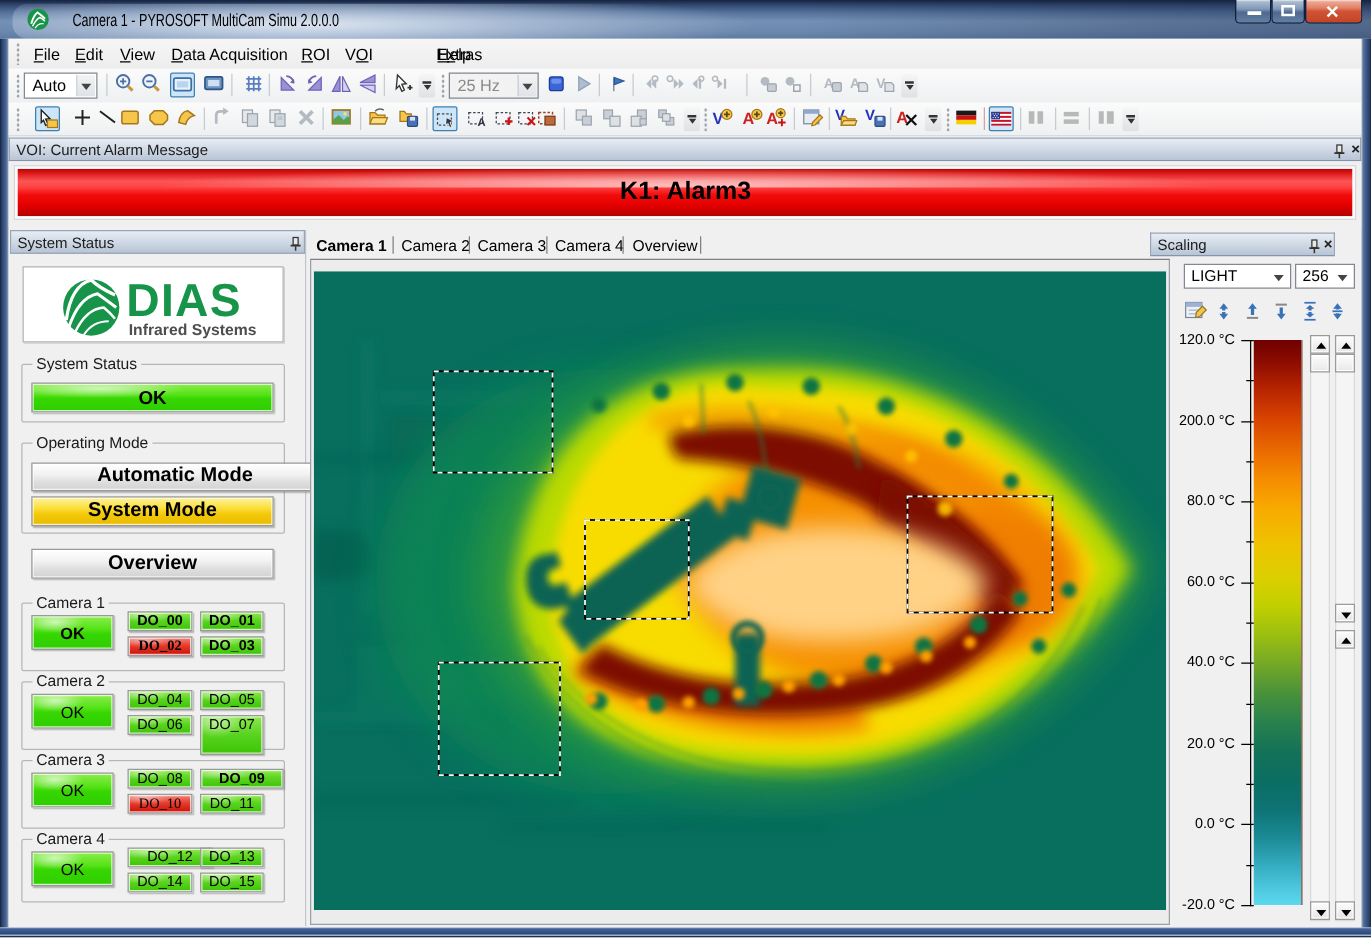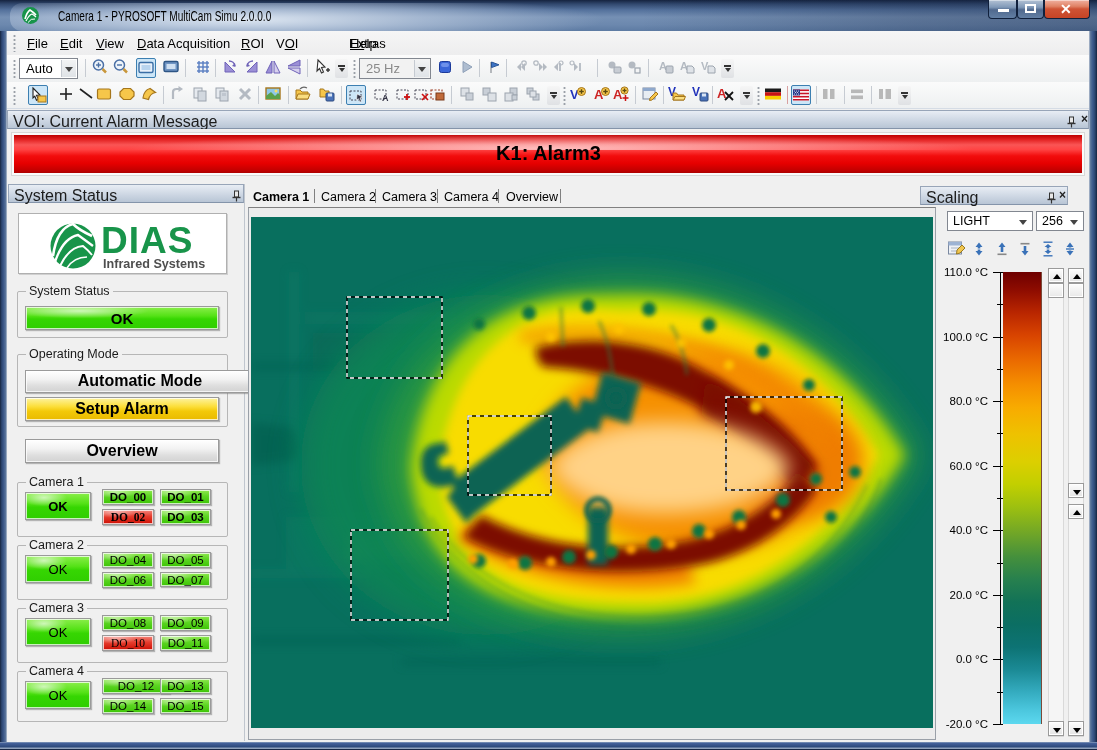--- a/index.html
+++ b/index.html
@@ -44,21 +44,21 @@
 .combo .arr { position:absolute; right:1px; top:1px; bottom:1px; width:15px; background:linear-gradient(180deg,#f2f3f4,#dfe3e7); border-left:1px solid #c5cad1; }
 .combo .arr:after { content:""; position:absolute; left:3px; top:7px; border:4px solid transparent; border-top:5px solid #444; }
 .ico { position:absolute; width:20px; height:20px; top:3px; }
 .sel { border:1px solid #3c7fb1; background:#cde6f7; border-radius:2px; }
 .ovf { position:absolute; top:4px; width:13px; height:19px; background:linear-gradient(180deg,#f6f6f6,#dfe1e4); border-radius:2px; }
 .ovf:before { content:""; position:absolute; left:3px; top:6px; width:7px; height:1.5px; background:#333; }
 .ovf:after { content:""; position:absolute; left:3.5px; top:9px; border:3px solid transparent; border-top:4px solid #333; }
 
 
 .dockhead { background:linear-gradient(180deg,#e8edf4 0%,#d0d9e5 50%,#b8c5d5 100%); border:1px solid #98a5b8; border-bottom:1px solid #8494aa; }
-.dockhead .t { position:absolute; left:5px; top:2px; font-size:16px; color:#1c1c1c; }
+.dockhead .t { position:absolute; left:5px; top:2px; font-size:12px; color:#1c1c1c; }
 .pin { position:absolute; top:3px; width:12px; height:12px; }
 .hx { position:absolute; top:1px; width:12px; height:14px; font-size:12px; color:#222; font-weight:bold; }
 #voihead { left:7px; top:110px; width:1082px; height:19px; }
 #voibody { left:7px; top:129px; width:1082px; height:53px; background:#f0f0f0; }
 #alarmbanner { left:12px; top:133px; width:1072px; height:42px; border:2px solid #fafafa; outline:1px solid #d8d8d8;
   background:linear-gradient(180deg,#be0000 0%,#e22222 12%,#fa5555 26%,#ff4444 38%,#f20d0d 55%,#e60000 75%,#c50000 92%,#ae0000 100%); }
 #alarmgloss { left:40px; top:135px; width:1020px; height:15px; background:radial-gradient(ellipse 52% 120% at 50% 90%, rgba(255,255,255,.65), rgba(255,220,220,.25) 55%, rgba(255,255,255,0) 80%); }
 #alarmtext { left:0; top:142px; width:1097px; text-align:center; font-size:20px; font-weight:bold; color:#000; }
 
 
@@ -513,47 +513,47 @@
 
 <div class="gbox" style="left:17px;top:291px;width:211px;height:47px;">
     <span class="lbl">System Status</span>
   </div>
 <div class="btn btn-green" style="left:25px;top:306px;width:194px;height:24px;font-size:15px;font-weight:bold;padding-top:3px;">OK</div>
 
 <div class="gbox" style="left:17px;top:354px;width:211px;height:73px;">
     <span class="lbl">Operating Mode</span>
   </div>
 <div class="btn btn-silver" style="left:25px;top:370px;width:230px;height:23px;font-size:16px;font-weight:bold;padding-top:1px;">Automatic Mode</div>
-<div class="btn btn-yellow" style="left:25px;top:397px;width:194px;height:24px;font-size:16px;font-weight:bold;padding-top:2px;">Setup Alarm</div>
+<div class="btn btn-yellow" style="left:25px;top:397px;width:194px;height:24px;font-size:16px;font-weight:bold;padding-top:2px;">System Mode</div>
 
 <div class="btn btn-silver" style="left:25px;top:439px;width:194px;height:24px;font-size:16px;font-weight:bold;padding-top:2px;">Overview</div>
 
 <div id="cams">
     <div class="gbox" style="left:17px;top:482px;width:211px;height:55px;">
       <span class="lbl">Camera 1</span>
     </div>
     <div class="btn btn-green" style="left:25px;top:492px;width:66px;height:28px;font-size:13px;font-weight:bold;padding-top:6px;">OK</div>
     <div class="btn btn-do-green" style="left:102px;top:489px;width:52px;height:16px;font-size:11.5px;font-weight:bold;padding-top:1px;">DO_00</div>
     <div class="btn btn-do-green" style="left:160px;top:489px;width:51px;height:16px;font-size:11.5px;font-weight:bold;padding-top:1px;">DO_01</div>
     <div class="btn btn-do-red" style="left:102px;top:509px;width:52px;height:16px;font-size:11.5px;font-weight:bold;padding-top:1px;">DO_02</div>
     <div class="btn btn-do-green" style="left:160px;top:509px;width:51px;height:16px;font-size:11.5px;font-weight:bold;padding-top:1px;">DO_03</div>
     <div class="gbox" style="left:17px;top:545px;width:211px;height:55px;">
       <span class="lbl">Camera 2</span>
     </div>
     <div class="btn btn-green" style="left:25px;top:555px;width:66px;height:28px;font-size:13px;font-weight:normal;padding-top:6px;">OK</div>
     <div class="btn btn-do-green" style="left:102px;top:552px;width:52px;height:16px;font-size:11.5px;font-weight:normal;padding-top:1px;">DO_04</div>
     <div class="btn btn-do-green" style="left:160px;top:552px;width:51px;height:16px;font-size:11.5px;font-weight:normal;padding-top:1px;">DO_05</div>
     <div class="btn btn-do-green" style="left:102px;top:572px;width:52px;height:16px;font-size:11.5px;font-weight:normal;padding-top:1px;">DO_06</div>
-    <div class="btn btn-do-green" style="left:160px;top:572px;width:51px;height:15px;font-size:11.5px;font-weight:normal;padding-top:1px;">DO_07</div>
+    <div class="btn btn-do-green" style="left:160px;top:572px;width:51px;height:32px;font-size:11.5px;font-weight:normal;padding-top:1px;">DO_07</div>
     <div class="gbox" style="left:17px;top:608px;width:211px;height:55px;">
       <span class="lbl">Camera 3</span>
     </div>
     <div class="btn btn-green" style="left:25px;top:618px;width:66px;height:28px;font-size:13px;font-weight:normal;padding-top:6px;">OK</div>
     <div class="btn btn-do-green" style="left:102px;top:615px;width:52px;height:16px;font-size:11.5px;font-weight:normal;padding-top:1px;">DO_08</div>
-    <div class="btn btn-do-green" style="left:160px;top:615px;width:51px;height:16px;font-size:11.5px;font-weight:normal;padding-top:1px;">DO_09</div>
+    <div class="btn btn-do-green" style="left:160px;top:615px;width:67px;height:16px;font-size:11.5px;font-weight:bold;padding-top:1px;">DO_09</div>
     <div class="btn btn-do-red" style="left:102px;top:635px;width:52px;height:16px;font-size:11.5px;font-weight:normal;padding-top:1px;">DO_10</div>
     <div class="btn btn-do-green" style="left:160px;top:635px;width:51px;height:16px;font-size:11.5px;font-weight:normal;padding-top:1px;">DO_11</div>
     <div class="gbox" style="left:17px;top:671px;width:211px;height:51px;">
       <span class="lbl">Camera 4</span>
     </div>
     <div class="btn btn-green" style="left:25px;top:681px;width:66px;height:28px;font-size:13px;font-weight:normal;padding-top:6px;">OK</div>
     <div class="btn btn-do-green" style="left:102px;top:678px;width:68px;height:16px;font-size:11.5px;font-weight:normal;padding-top:1px;">DO_12</div>
     <div class="btn btn-do-green" style="left:160px;top:678px;width:51px;height:16px;font-size:11.5px;font-weight:normal;padding-top:1px;">DO_13</div>
     <div class="btn btn-do-green" style="left:102px;top:698px;width:52px;height:16px;font-size:11.5px;font-weight:normal;padding-top:1px;">DO_14</div>
     <div class="btn btn-do-green" style="left:160px;top:698px;width:51px;height:16px;font-size:11.5px;font-weight:normal;padding-top:1px;">DO_15</div>
@@ -767,24 +767,24 @@
       </svg></div>
     <div class="abs" style="left:1062px;top:241px;width:16px;height:16px;"><svg width="16" height="16">
         <path d="M8 1.5 L11.5 6 L9.3 6 L9.3 6.5 L6.7 6.5 L6.7 6 L4.5 6 Z" fill="#3a72b8"></path>
         <rect x="4" y="7.3" width="8" height="1.4" fill="#3a72b8"></rect>
         <path d="M8 14.5 L11.5 10 L9.3 10 L9.3 9.5 L6.7 9.5 L6.7 10 L4.5 10 Z" fill="#3a72b8"></path>
       </svg></div>
   </div>
 <div class="abs" id="scalebar"></div>
 <div class="abs" id="axis"></div>
 <div id="ticks">
-    <div class="scalelbl" style="left:942px;top:266px;">110.0 °C</div>
+    <div class="scalelbl" style="left:942px;top:266px;">120.0 °C</div>
     <div class="tick" style="left:993px;top:272px;width:10px;"></div>
     <div class="tick" style="left:997px;top:304.3px;width:6px;"></div>
-    <div class="scalelbl" style="left:942px;top:330.57px;">100.0 °C</div>
+    <div class="scalelbl" style="left:942px;top:330.57px;">200.0 °C</div>
     <div class="tick" style="left:993px;top:336.57px;width:10px;"></div>
     <div class="tick" style="left:997px;top:368.87px;width:6px;"></div>
     <div class="scalelbl" style="left:942px;top:395.14px;">80.0 °C</div>
     <div class="tick" style="left:993px;top:401.14px;width:10px;"></div>
     <div class="tick" style="left:997px;top:433.44px;width:6px;"></div>
     <div class="scalelbl" style="left:942px;top:459.71px;">60.0 °C</div>
     <div class="tick" style="left:993px;top:465.71px;width:10px;"></div>
     <div class="tick" style="left:997px;top:498.01px;width:6px;"></div>
     <div class="scalelbl" style="left:942px;top:524.28px;">40.0 °C</div>
     <div class="tick" style="left:993px;top:530.28px;width:10px;"></div>

